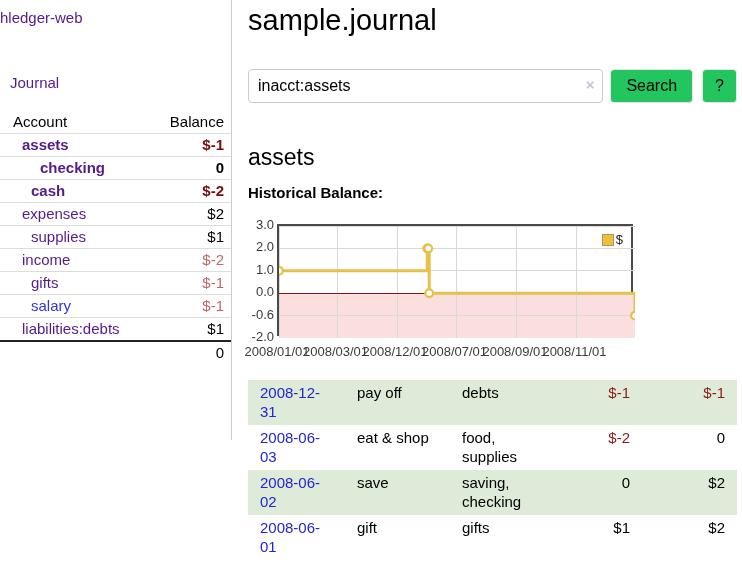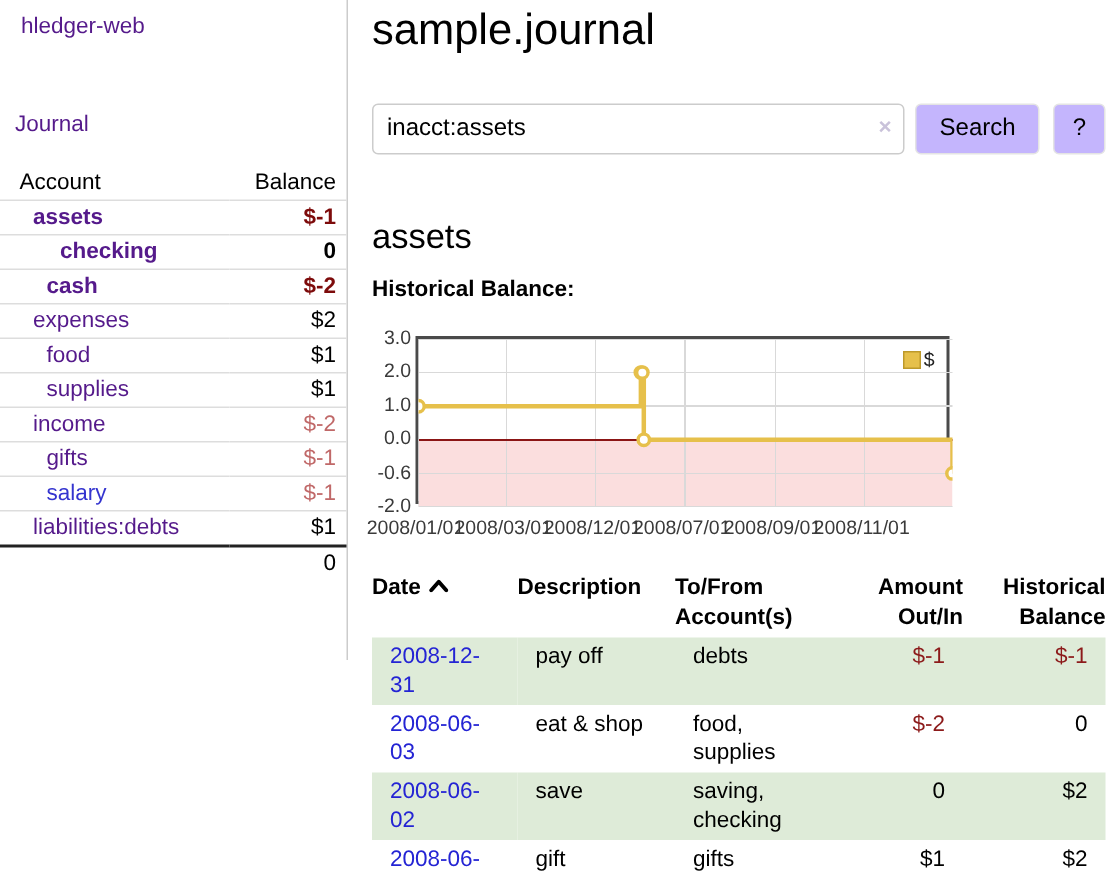--- a/index.html
+++ b/index.html
@@ -12,21 +12,21 @@
   }
   a { text-decoration: none; }
 
   
   .sidebar {
     position: absolute; left: 0; top: 0;
     width: 232px; height: 440px;
     border-right: 1px solid #ccc;
   }
   .app-title {
-    display: block; padding: 9px 0 0 14px;
+    display: block; padding: 9px 0 0 0;
     font-size: 15px; color: #551a8b;
   }
   .journal-link {
     display: block; margin: 48px 0 0 10px;
     font-size: 15px; color: #551a8b;
   }
   .acct-table {
     width: 100%; border-collapse: collapse;
     margin-top: 20px; font-size: 15px;
   }
@@ -56,21 +56,21 @@
     border: 1px solid #ccc; border-radius: 4px;
     padding: 0 26px 0 9px; font-size: 16px;
     font-family: "Liberation Sans", sans-serif; color: #000;
   }
   .clear-x {
     position: absolute; right: 9px; top: 8px;
     color: #c9c2da; font-size: 15px; font-weight: bold;
     cursor: pointer; line-height: 16px;
   }
   .btn {
-    background: #c4b5fd; border: 1px solid #e4e4e4; border-radius: 4px;
+    background: #22c55e; border: 1px solid #e4e4e4; border-radius: 4px;
     font-size: 16px; height: 34px; padding: 0 15px;
     font-family: "Liberation Sans", sans-serif; color: #000;
     margin-left: 7px; cursor: pointer;
   }
   .btn-help { padding: 0 12px; margin-left: 9px; }
 
   h2.acct-heading { font-size: 23px; font-weight: 400; margin: 25px 0 0 0; line-height: 27px; }
   .chart-label { font-size: 15px; font-weight: bold; margin-top: 12px; line-height: 19px; }
 
   
@@ -144,24 +144,20 @@
       <td class="ind3 b"><a href="#">checking</a></td>
       <td class="bal b">0</td>
     </tr>
     <tr>
       <td class="ind2 b"><a href="#">cash</a></td>
       <td class="bal b neg-strong">$-2</td>
     </tr>
     <tr>
       <td class="ind1"><a href="#">expenses</a></td>
       <td class="bal">$2</td>
-    </tr>
-    <tr>
-      <td class="ind2"><a href="#">food</a></td>
-      <td class="bal">$1</td>
     </tr>
     <tr>
       <td class="ind2"><a href="#">supplies</a></td>
       <td class="bal">$1</td>
     </tr>
     <tr>
       <td class="ind1"><a href="#">income</a></td>
       <td class="bal neg-soft">$-2</td>
     </tr>
     <tr>
@@ -249,38 +245,20 @@
 
   <table class="reg-table">
     <colgroup>
         <col class="c-date">
         <col class="c-desc">
         <col class="c-acct">
         <col class="c-amt">
         <col class="c-bal">
       </colgroup>
     <tbody>
-        <tr>
-      <th><span>Date</span><svg class="sort-icon" width="13" height="9" viewBox="0 0 13 9">
-              <polyline points="1.5,7.5 6.5,1.8 11.5,7.5" fill="none" stroke="#000" stroke-width="2.6" stroke-linecap="round" stroke-linejoin="round"></polyline>
-            </svg></th>
-      <th>Description</th>
-      <th>
-            <span style="display:block">To/From</span>
-            <span style="display:block">Account(s)</span>
-          </th>
-      <th class="num">
-            <span style="display:block">Amount</span>
-            <span style="display:block">Out/In</span>
-          </th>
-      <th class="num">
-            <span style="display:block">Historical</span>
-            <span style="display:block">Balance</span>
-          </th>
-    </tr>
     <tr class="shaded">
       <td><a href="#">2008-12-31</a></td>
       <td>pay off</td>
       <td class="acct-cell">debts</td>
       <td class="num neg">$-1</td>
       <td class="num neg">$-1</td>
     </tr>
     <tr>
       <td><a href="#">2008-06-03</a></td>
       <td>eat &amp; shop</td>

